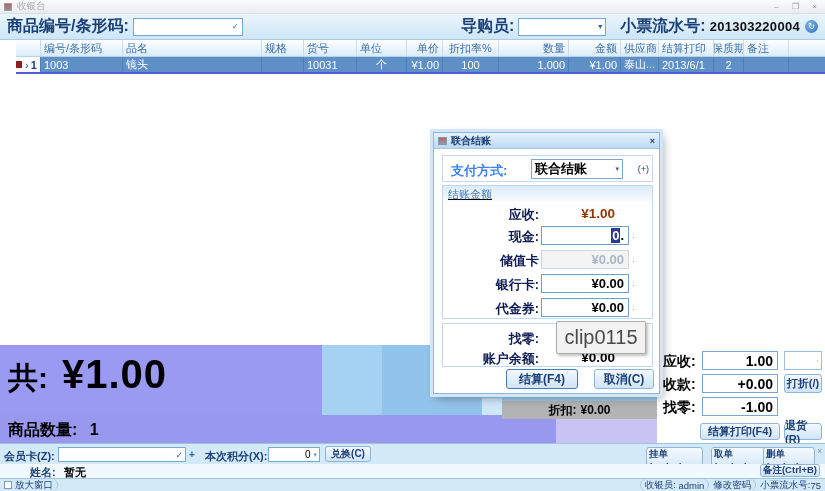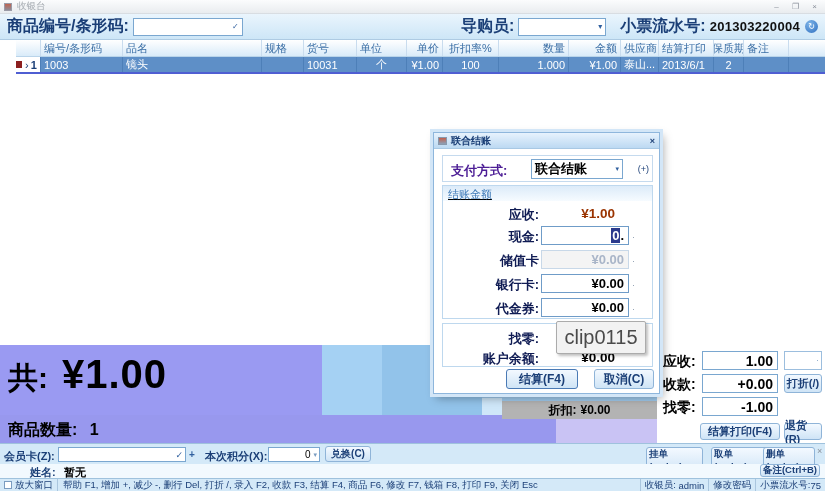--- a/index.html
+++ b/index.html
@@ -76,36 +76,36 @@
   .mb-points { position:absolute; left:268px; top:3px; width:52px; height:15px; background:#fff; border:1px solid #7aa7d0;
     display:flex; align-items:center; justify-content:flex-end; gap:3px; padding:0 2px; font-size:10px; color:#000; }
   .mb-points .arr { font-size:7px; color:#7a9cc0; }
   .small-btn { position:absolute; height:24px; font-size:9.5px; padding:12px 2px; }
   .panel-x { position:absolute; left:817px; top:2px; font-size:9px; color:#8a909a; }
   .name-row { left:0; top:464px; width:825px; height:20px; background:#f2f9fe; }
   .name-row .nl { position:absolute; left:30px; top:1px; font-size:11px; font-weight:bold; color:#1b3f77; }
   .name-row .nv { position:absolute; left:64px; top:1px; font-size:11px; font-weight:bold; color:#000; }
   .statusbar { left:0; top:478px; width:825px; height:13px; background:#d4e9f8; border-top:1px solid #9fc2dd;
     display:flex; align-items:center; font-size:9.5px; color:#1b3f77; }
-  .sb-cell { display:flex; align-items:center; padding:0 4px; height:100%; border-right:1px solid #aac6de; white-space:nowrap; }
+  .sb-cell { display:flex; align-items:center; padding:0 4px; height:100%; border-right:1px solid #aac6de; white-space:nowrap;border-radius:6px; }
   .sb-check { width:8px; height:8px; background:#fff; border:1px solid #7a9cc0; margin-right:3px; }
   .sb-help { padding:0 5px; white-space:nowrap; overflow:hidden; }
   .sb-right { margin-left:auto; display:flex; height:100%; }
   .sb-cell.no-r { border-right:none; } .sb-cell.b-l { border-left:1px solid #aac6de; }
 
   
   .dialog { left:433px; top:132px; width:227px; height:262px; background:#fff;
     border:1px solid #8eb6dc; box-shadow:0 0 0 3px #d3e6f7, 3px 4px 9px rgba(0,0,0,.35); z-index:10; }
   .dlg-title { height:16px; background:linear-gradient(#e7f2fd,#bcd9f2); border-bottom:1px solid #a8c8e4;
     display:flex; align-items:center; padding:0 4px; }
   .dlg-icon { width:9px; height:8px; background:linear-gradient(#c2604c,#8aa0b8); border:1px solid #8898ac; margin-right:4px; }
   .dlg-title-text { font-size:10px; font-weight:bold; color:#1b3f77; }
   .dlg-close { margin-left:auto; font-size:9px; color:#1b3f77; font-weight:bold; }
   .dlg-paybox { position:absolute; left:8px; top:22px; width:211px; height:27px; border:1px solid #c5daee; }
-  .dlg-paybox .plbl { position:absolute; left:8px; top:6px; font-size:13px; font-weight:bold; color:#4c1d95; }
+  .dlg-paybox .plbl { position:absolute; left:8px; top:6px; font-size:13px; font-weight:bold; color:#3b82f6; }
   .dlg-paycombo { position:absolute; left:88px; top:3px; width:92px; height:20px; background:#fff; border:1px solid #7aa7d0;
     display:flex; align-items:center; padding:0 3px; }
   .dlg-paycombo .val { font-size:13px; font-weight:bold; color:#000; }
   .dlg-paycombo .arr { margin-left:auto; font-size:7px; color:#2f5f9e; }
   .dlg-addbtn { position:absolute; right:3px; top:8px; font-size:9px; color:#1b3f77; }
   .dlg-group { position:absolute; left:8px; width:211px; border:1px solid #bed8ee; }
   .g1 { top:52px; height:134px;text-decoration:underline; }
   .g2 { top:190px; height:44px; }
   .g-head { height:15px; background:linear-gradient(#dcebf9,#f6fbff); font-size:11px; color:#3f7ab8; padding:1px 0 0 5px; }
   .d-row { position:absolute; left:0; width:100%; height:20px; }
@@ -261,21 +261,20 @@
     <span class="nl">姓名:</span>
     <span class="nv">暂无</span>
     <div class="btn" style="position:absolute;left:760px;top:0;width:60px;height:13px;font-size:9.5px">备注(Ctrl+B)</div>
   </div>
 
   <div class="abs statusbar">
     <span class="sb-cell">
       <span class="sb-check"></span>
       <span>放大窗口</span>
     </span>
-    <span class="sb-help">帮助 F1, 增加 +, 减少 -, 删行 Del, 打折 /, 录入 F2, 收款 F3, 结算 F4, 商品 F6, 修改 F7, 钱箱 F8, 打印 F9, 关闭 Esc</span>
     <span class="sb-right">
       <span class="sb-cell b-l">
         <span>收银员:</span>&nbsp;
         <span>admin</span>
       </span>
       <span class="sb-cell">修改密码</span>
       <span class="sb-cell no-r">
         <span>小票流水号:</span>
         <span>75</span>
       </span>

